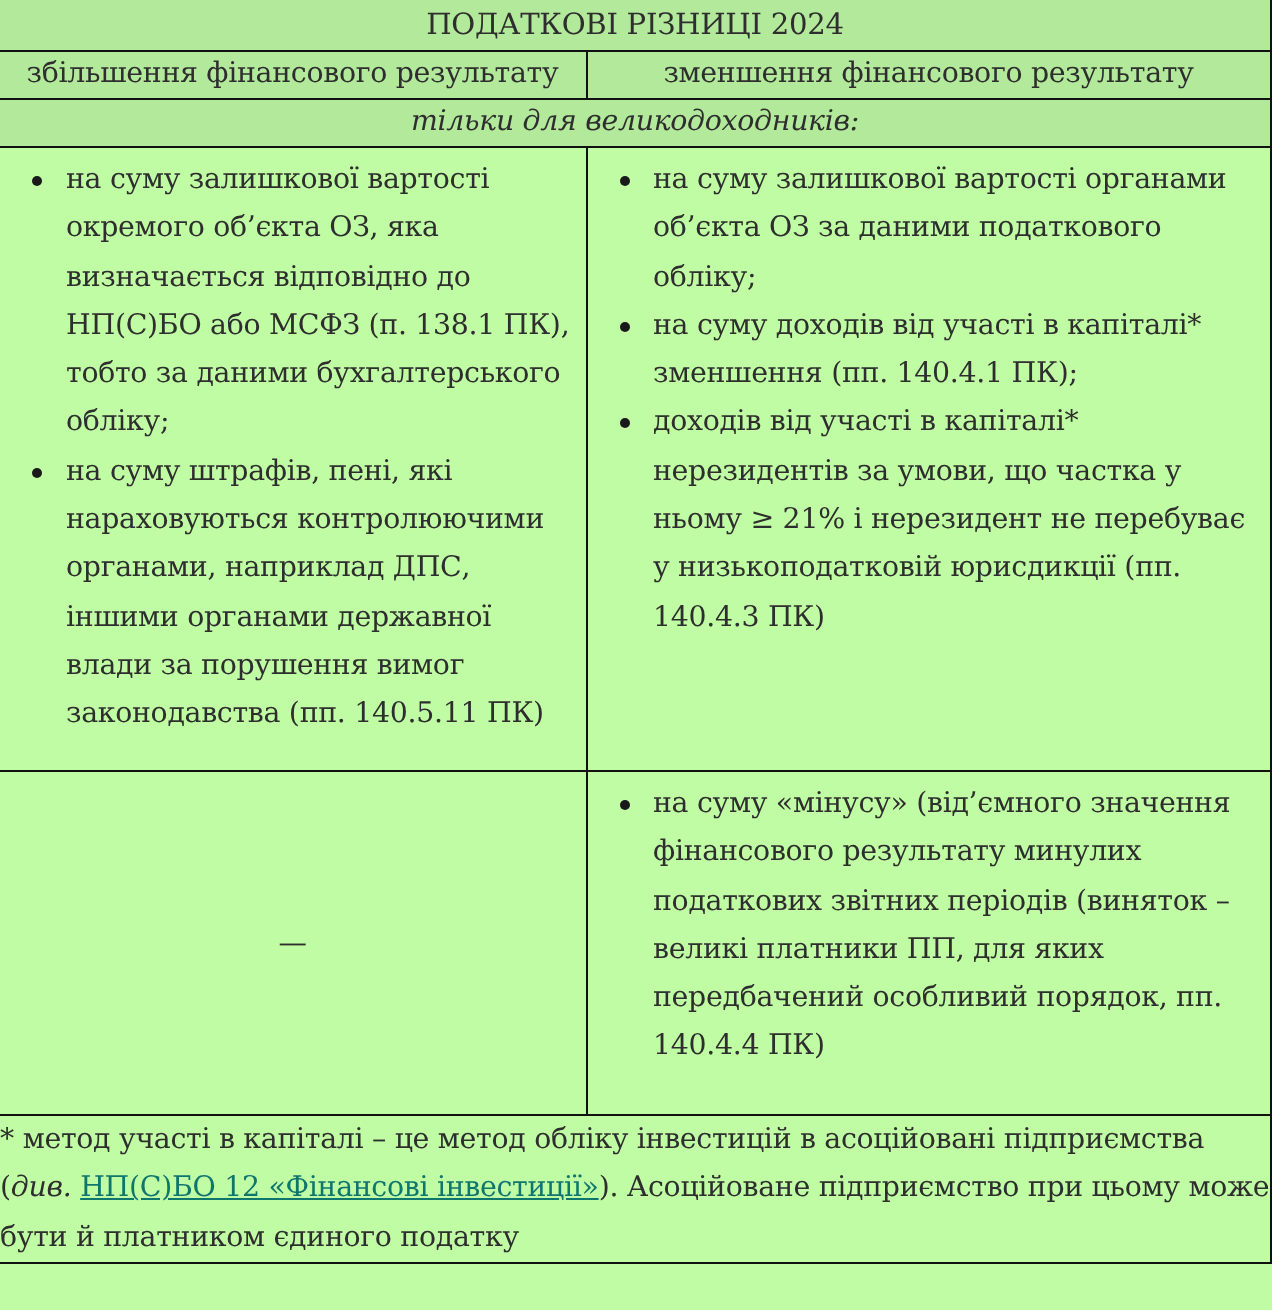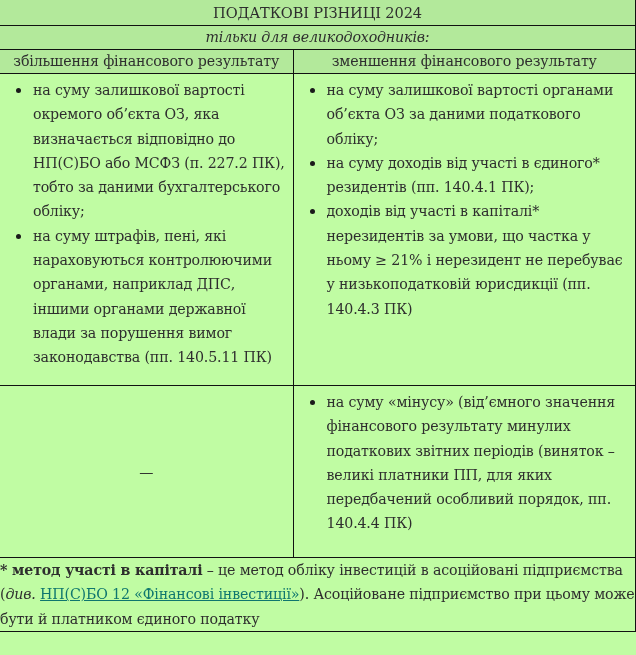--- a/index.html
+++ b/index.html
@@ -31,54 +31,54 @@
     }
     .row-a { height: 312px; }
     .row-b { height: 172px; }
     .dash-cell { vertical-align: middle !important; text-align: center; }
     .footnote {
       background: #c0fca3;
       padding: 4px 2px 0 2px;
       line-height: 24.3px;
       font-size: 14.2px;
     }
-    .footnote b { font-weight: bold; text-align: center; }
+    .footnote b { font-weight: normal; text-align: center; }
     .footnote .lnk { text-decoration: underline; color: #0f766e; }
     .col-l { width: 293px; }
   </style>
 </head>
 <body>
 
 <table class="tbl">
   <colgroup>
     <col class="col-l">
     <col>
   </colgroup>
   <tbody>
       <tr>
     <th colspan="2" class="hdr title-cell">ПОДАТКОВІ РІЗНИЦІ 2024</th>
   </tr>
   <tr>
-    <td colspan="2" class="hdr section-cell">тільки для великодоходників:</td>
+    <th class="hdr colhdr-cell">збільшення фінансового результату</th>
+    <th class="hdr colhdr-cell">зменшення фінансового результату</th>
   </tr>
   <tr>
-    <th class="hdr colhdr-cell">збільшення фінансового результату</th>
-    <th class="hdr colhdr-cell">зменшення фінансового результату</th>
+    <td colspan="2" class="hdr section-cell">тільки для великодоходників:</td>
   </tr>
   <tr class="row-a">
     <td class="body-cell">
       <ul class="bul">
-        <li>на суму залишкової вартості окремого об’єкта ОЗ, яка визначається відповідно до НП(С)БО або МСФЗ (п. 227.2 ПК), тобто за даними бухгалтерського обліку;</li>
+        <li>на суму залишкової вартості окремого об’єкта ОЗ, яка визначається відповідно до НП(С)БО або МСФЗ (п. 138.1 ПК), тобто за даними бухгалтерського обліку;</li>
         <li>на суму штрафів, пені, які нараховуються контролюючими органами, наприклад ДПС, іншими органами державної влади за порушення вимог законодавства (пп. 140.5.11 ПК)</li>
       </ul>
     </td>
     <td class="body-cell">
       <ul class="bul">
         <li>на суму залишкової вартості органами об’єкта ОЗ за даними податкового обліку;</li>
-        <li>на суму доходів від участі в єдиного* резидентів (пп. 140.4.1 ПК);</li>
+        <li>на суму доходів від участі в капіталі* зменшення (пп. 140.4.1 ПК);</li>
         <li>доходів від участі в капіталі* нерезидентів за умови, що частка у ньому ≥ 21% і нерезидент не перебуває у низькоподатковій юрисдикції (пп. 140.4.3 ПК)</li>
       </ul>
     </td>
   </tr>
   <tr class="row-b">
     <td class="body-cell dash-cell">—</td>
     <td class="body-cell">
       <ul class="bul">
         <li>на суму «мінусу» (від’ємного значення фінансового результату минулих податкових звітних періодів (виняток – великі платники ПП, для яких передбачений особливий порядок, пп. 140.4.4 ПК)</li>
       </ul>

